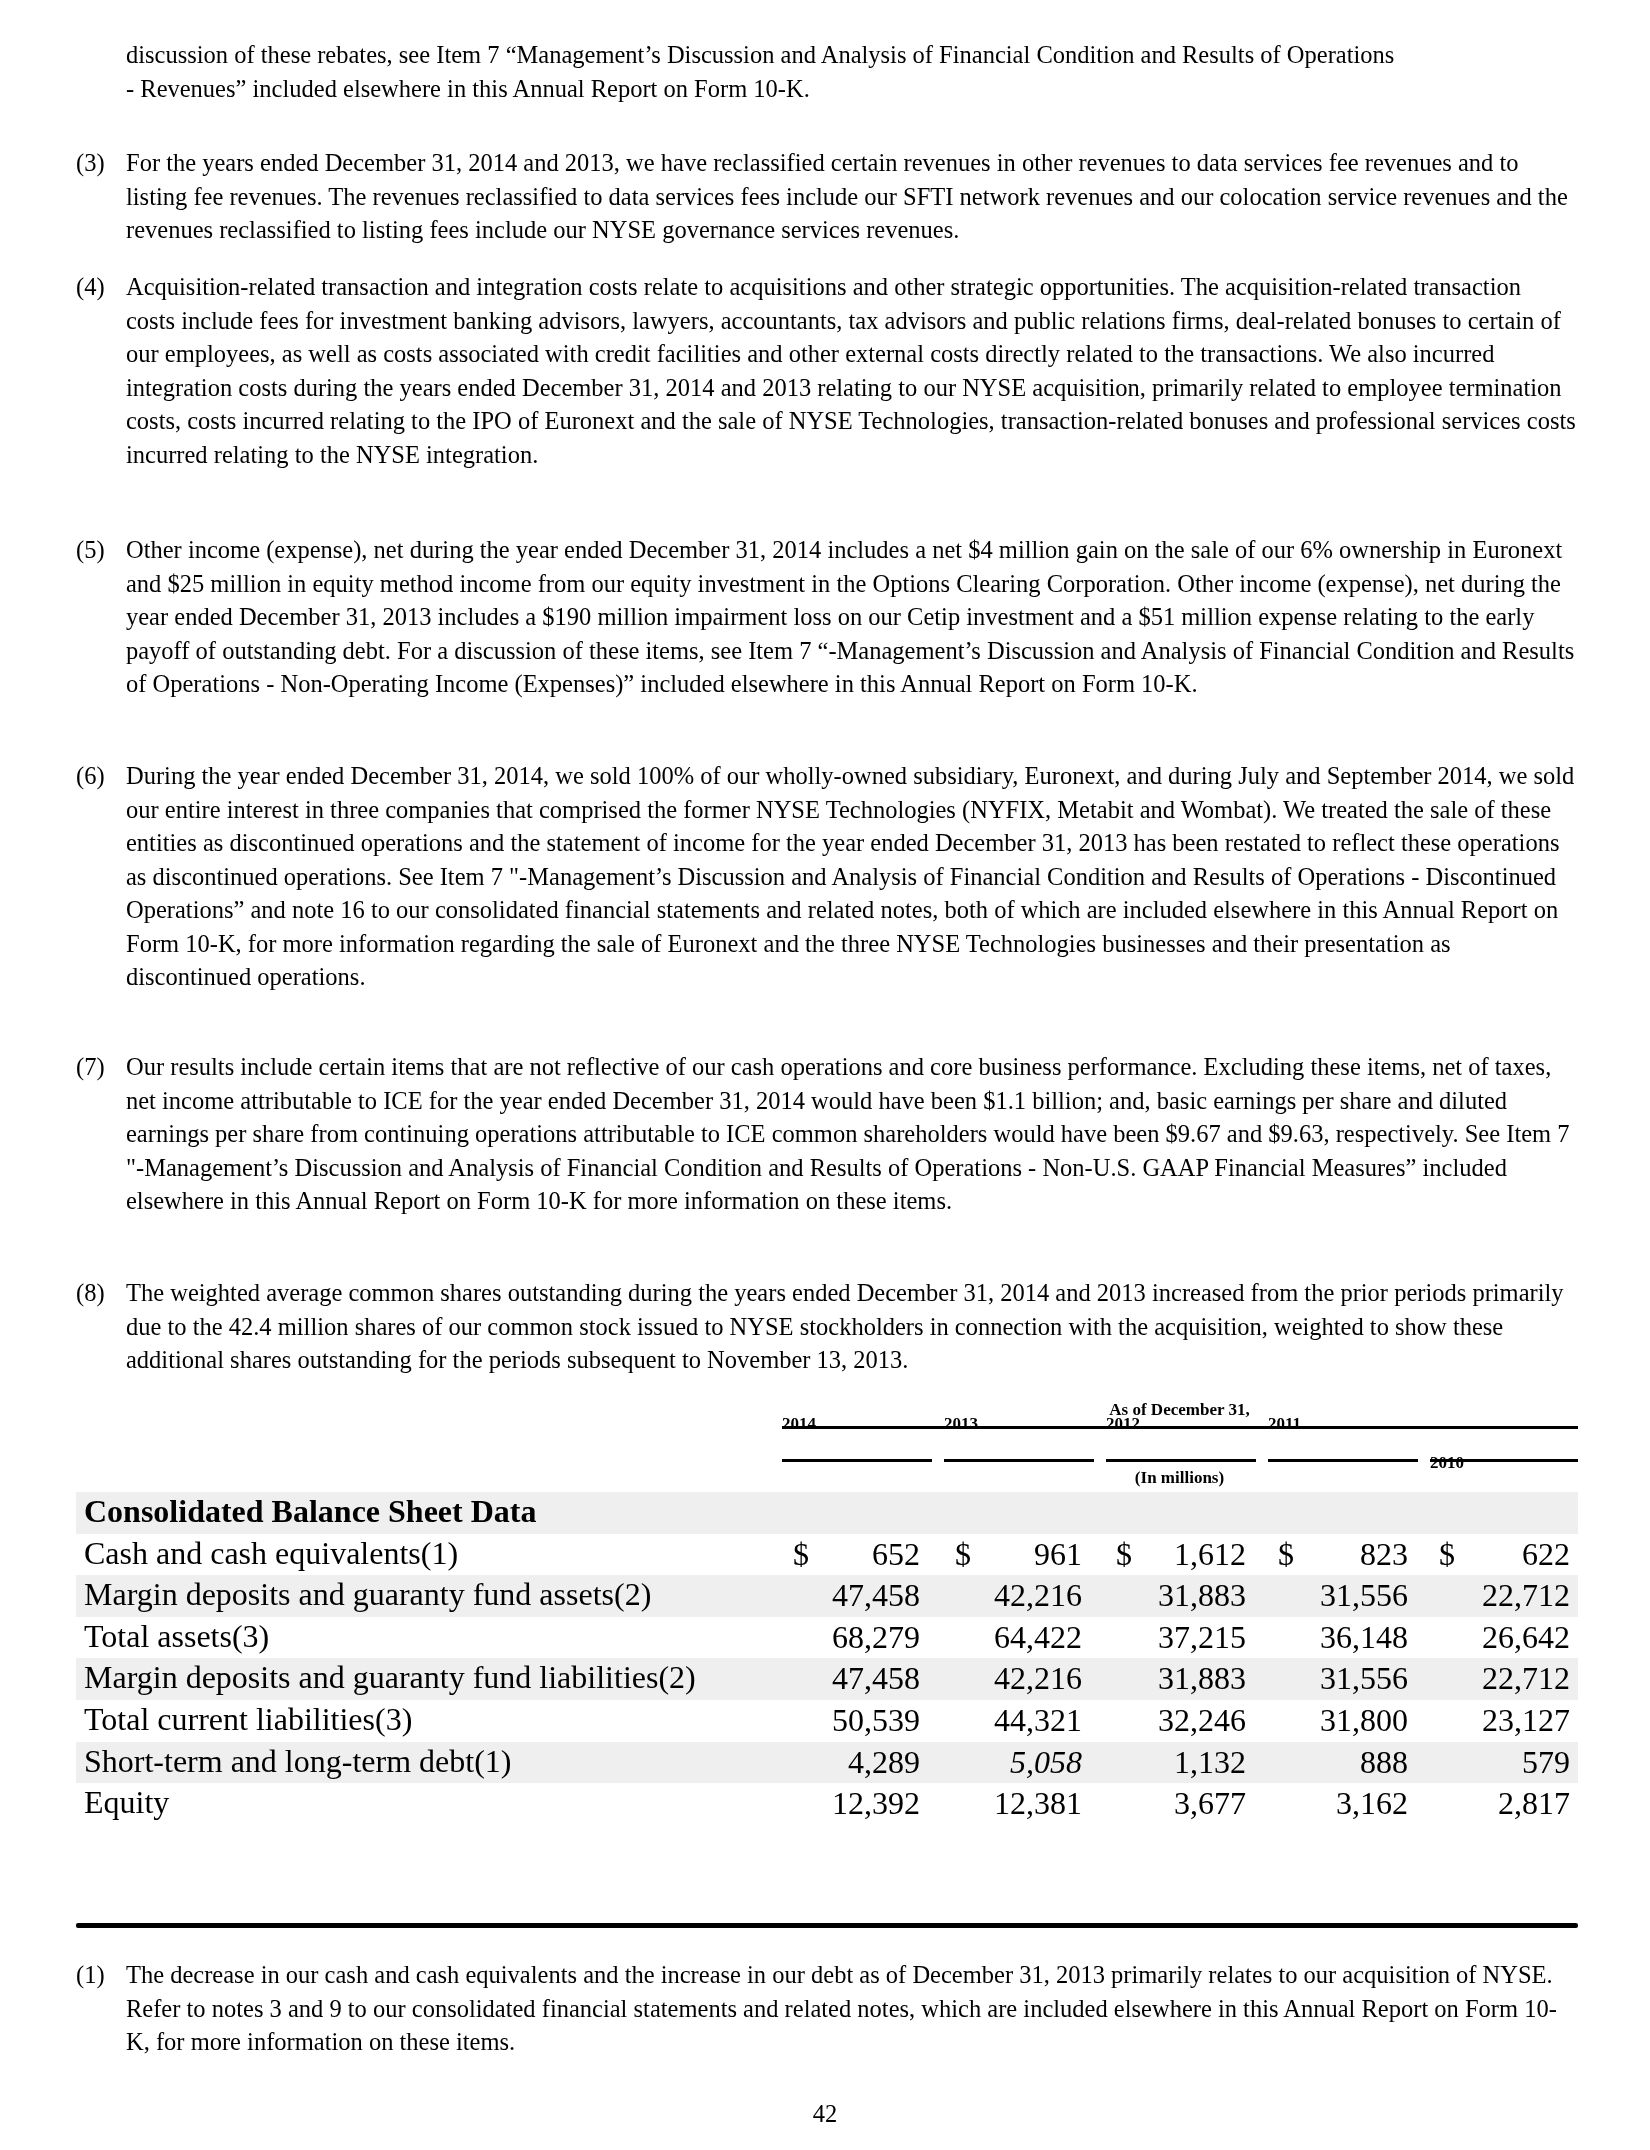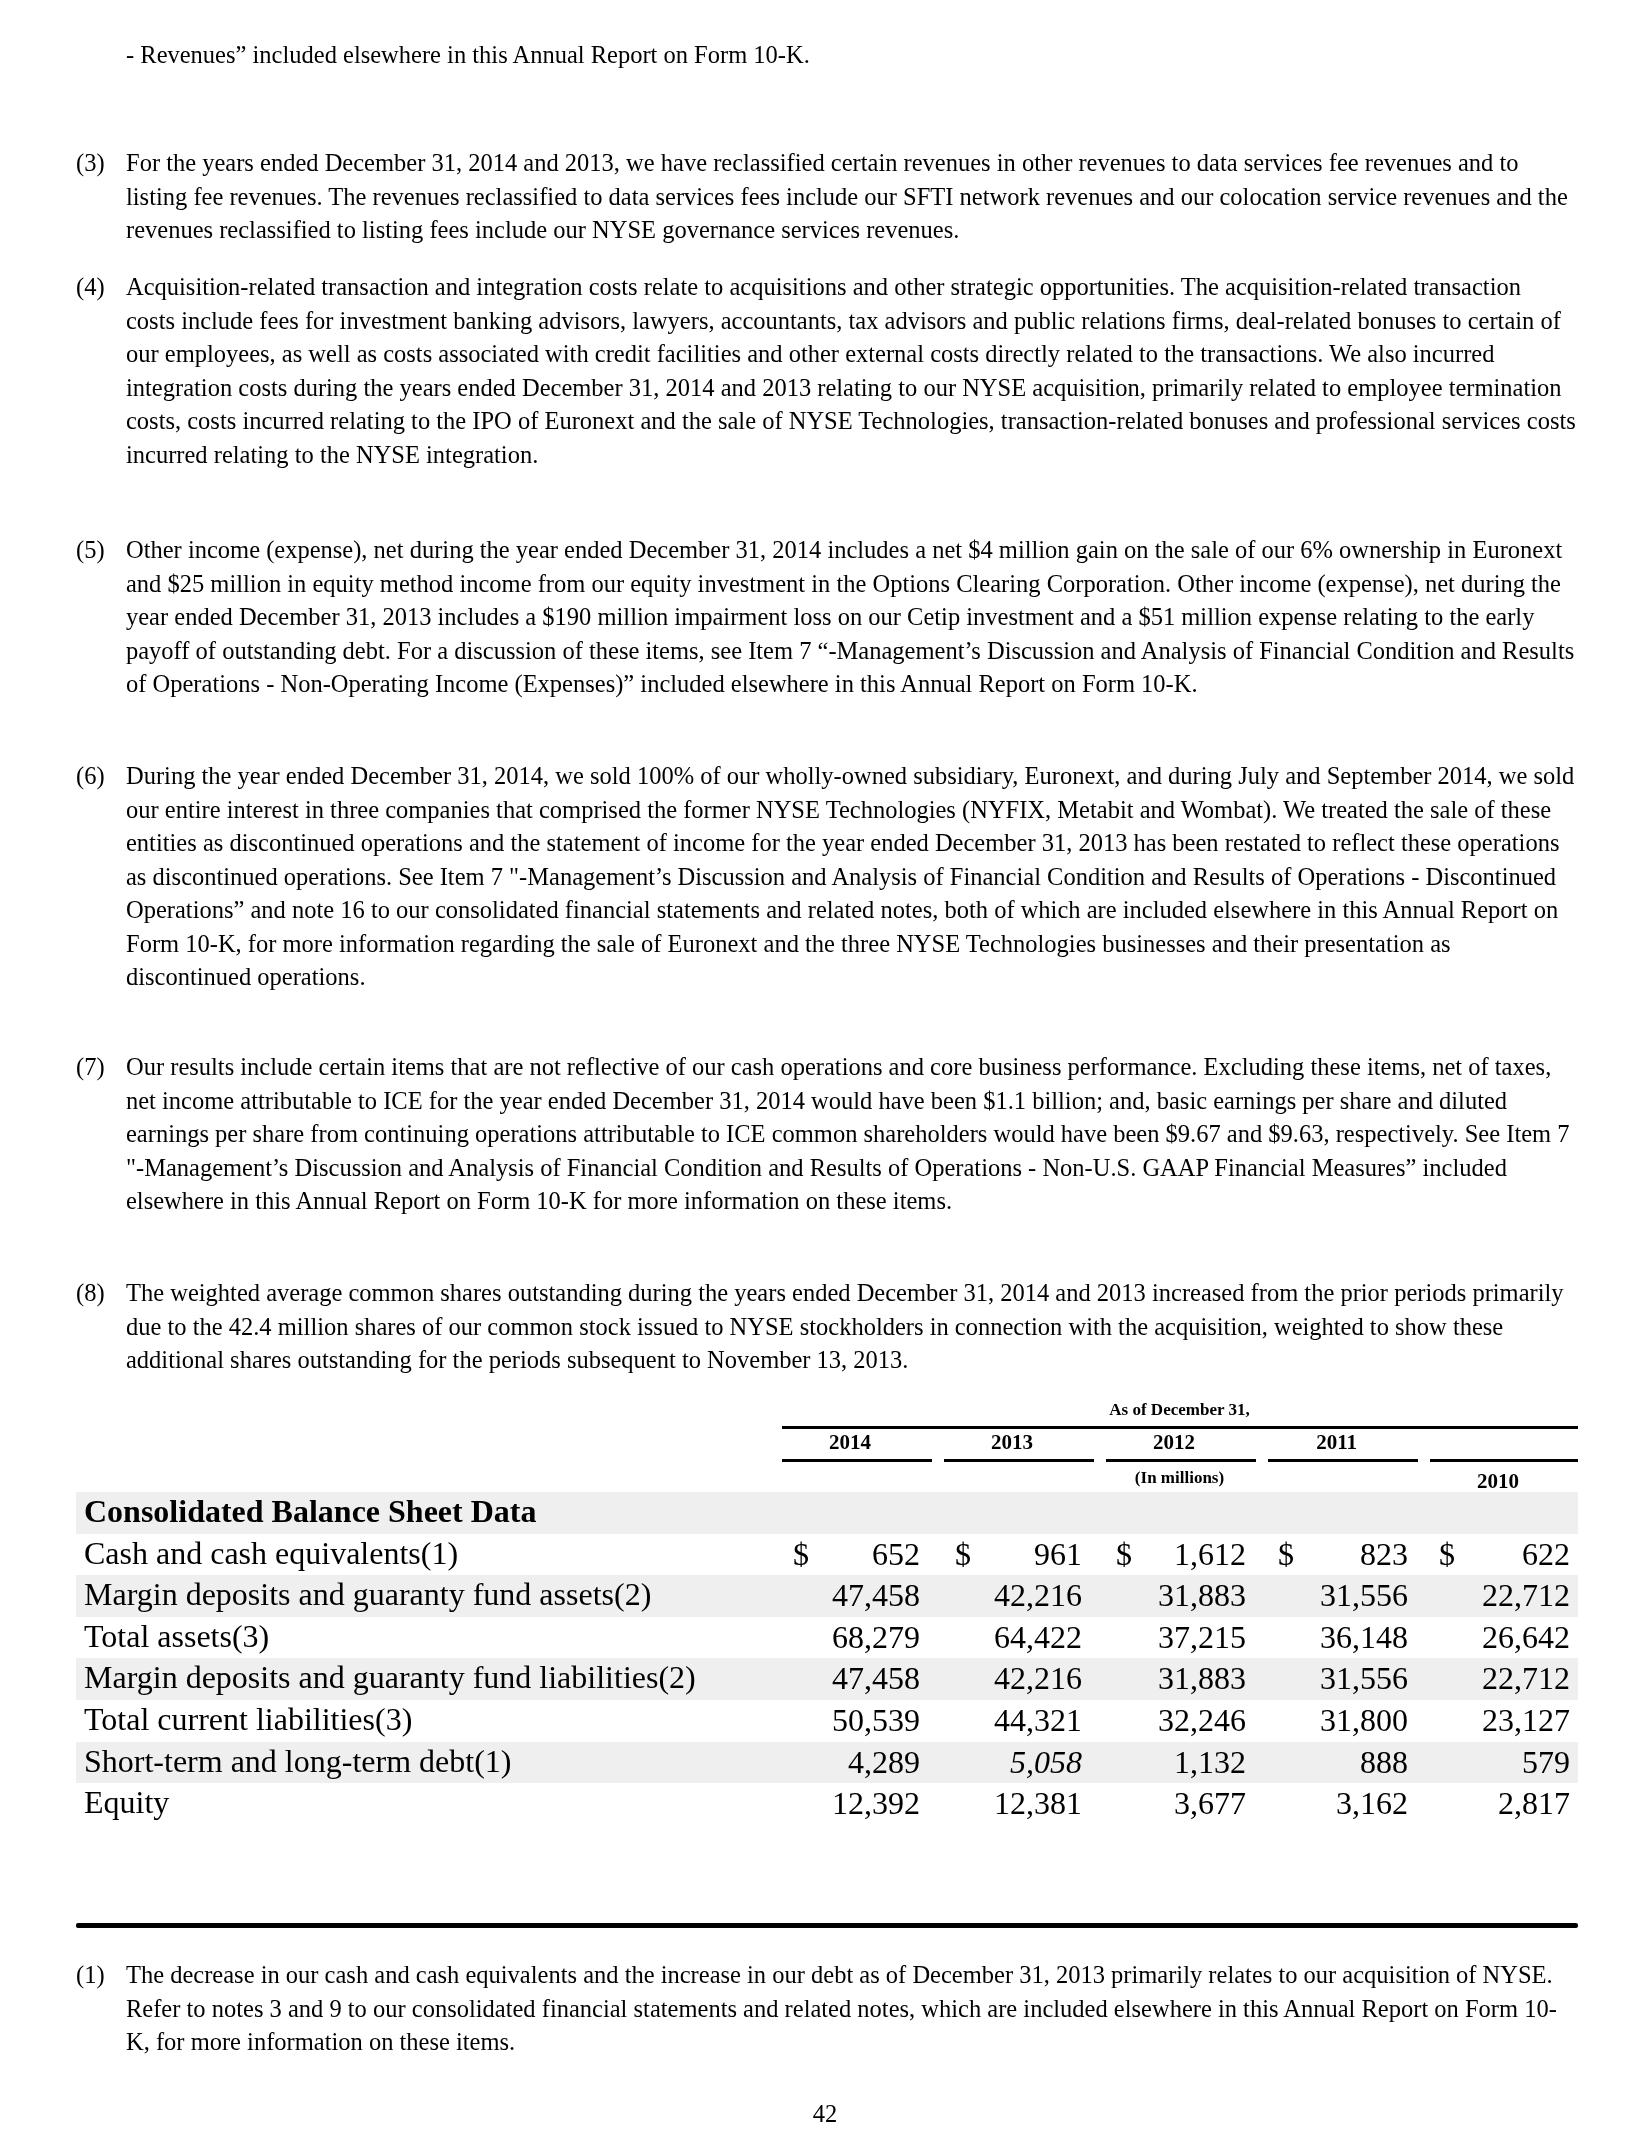--- a/index.html
+++ b/index.html
@@ -22,22 +22,22 @@
   
   .tbl { position: absolute; left: 76px; top: 1388px; width: 1502px; }
   .hdr-asof {
     position: absolute; left: 705px; width: 797px; top: 12px;
     text-align: center; font-weight: bold; font-size: 17px;
   }
   .hdr-line {
     position: absolute; height: 3px; background: #000;
   }
   .hdr-year {
-    position: absolute; top: 42px; text-align: right;
-    font-weight: bold; font-size: 21px;
+    position: absolute; top: 26px; text-align: left;
+    font-weight: bold; font-size: 17px;
   }
   .hdr-units {
     position: absolute; left: 705px; width: 797px; top: 80px;
     text-align: center; font-weight: bold; font-size: 17px;
   }
   .rows { position: absolute; left: 0; top: 104px; width: 1502px; }
   .row {
     position: relative; height: 41.6px; width: 1502px;
     font-size: 32px; line-height: 41.6px;
   }
@@ -54,20 +54,21 @@
     position: absolute; left: 0; width: 1650px; top: 2100px;
     text-align: center; font-size: 24.5px;
   }
 </style>
 </head>
 <body>
 
 <div class="page">
 
   <div class="cont" style="top:38px;">
+    <div>discussion of these rebates, see Item 7 “Management’s Discussion and Analysis of Financial Condition and Results of Operations</div>
     <div>- Revenues” included elsewhere in this Annual Report on Form 10-K.</div>
   </div>
 
   <div class="note" style="top:146px;">
     <span class="num">(3)</span>
     <span class="body">For the years ended December 31, 2014 and 2013, we have reclassified certain revenues in other revenues to data services fee revenues and to listing fee revenues. The revenues reclassified to data services fees include our SFTI network revenues and our colocation service revenues and the revenues reclassified to listing fees include our NYSE governance services revenues.</span>
   </div>
 
   <div class="note" style="top:270px;">
     <span class="num">(4)</span>

